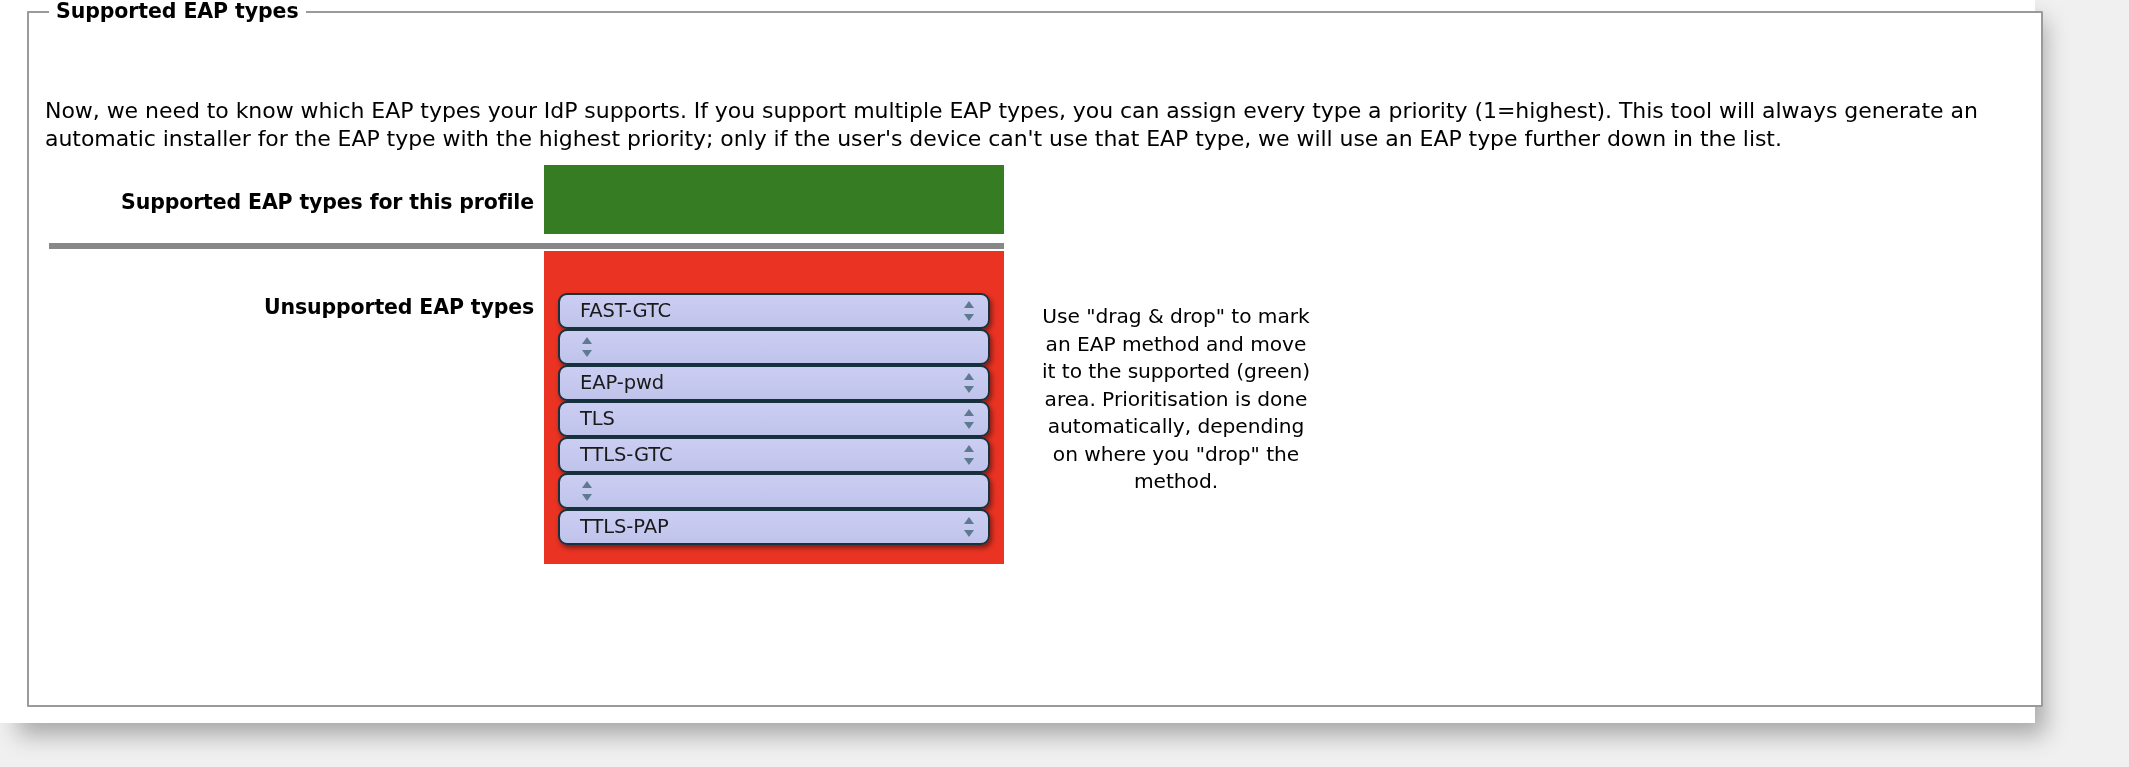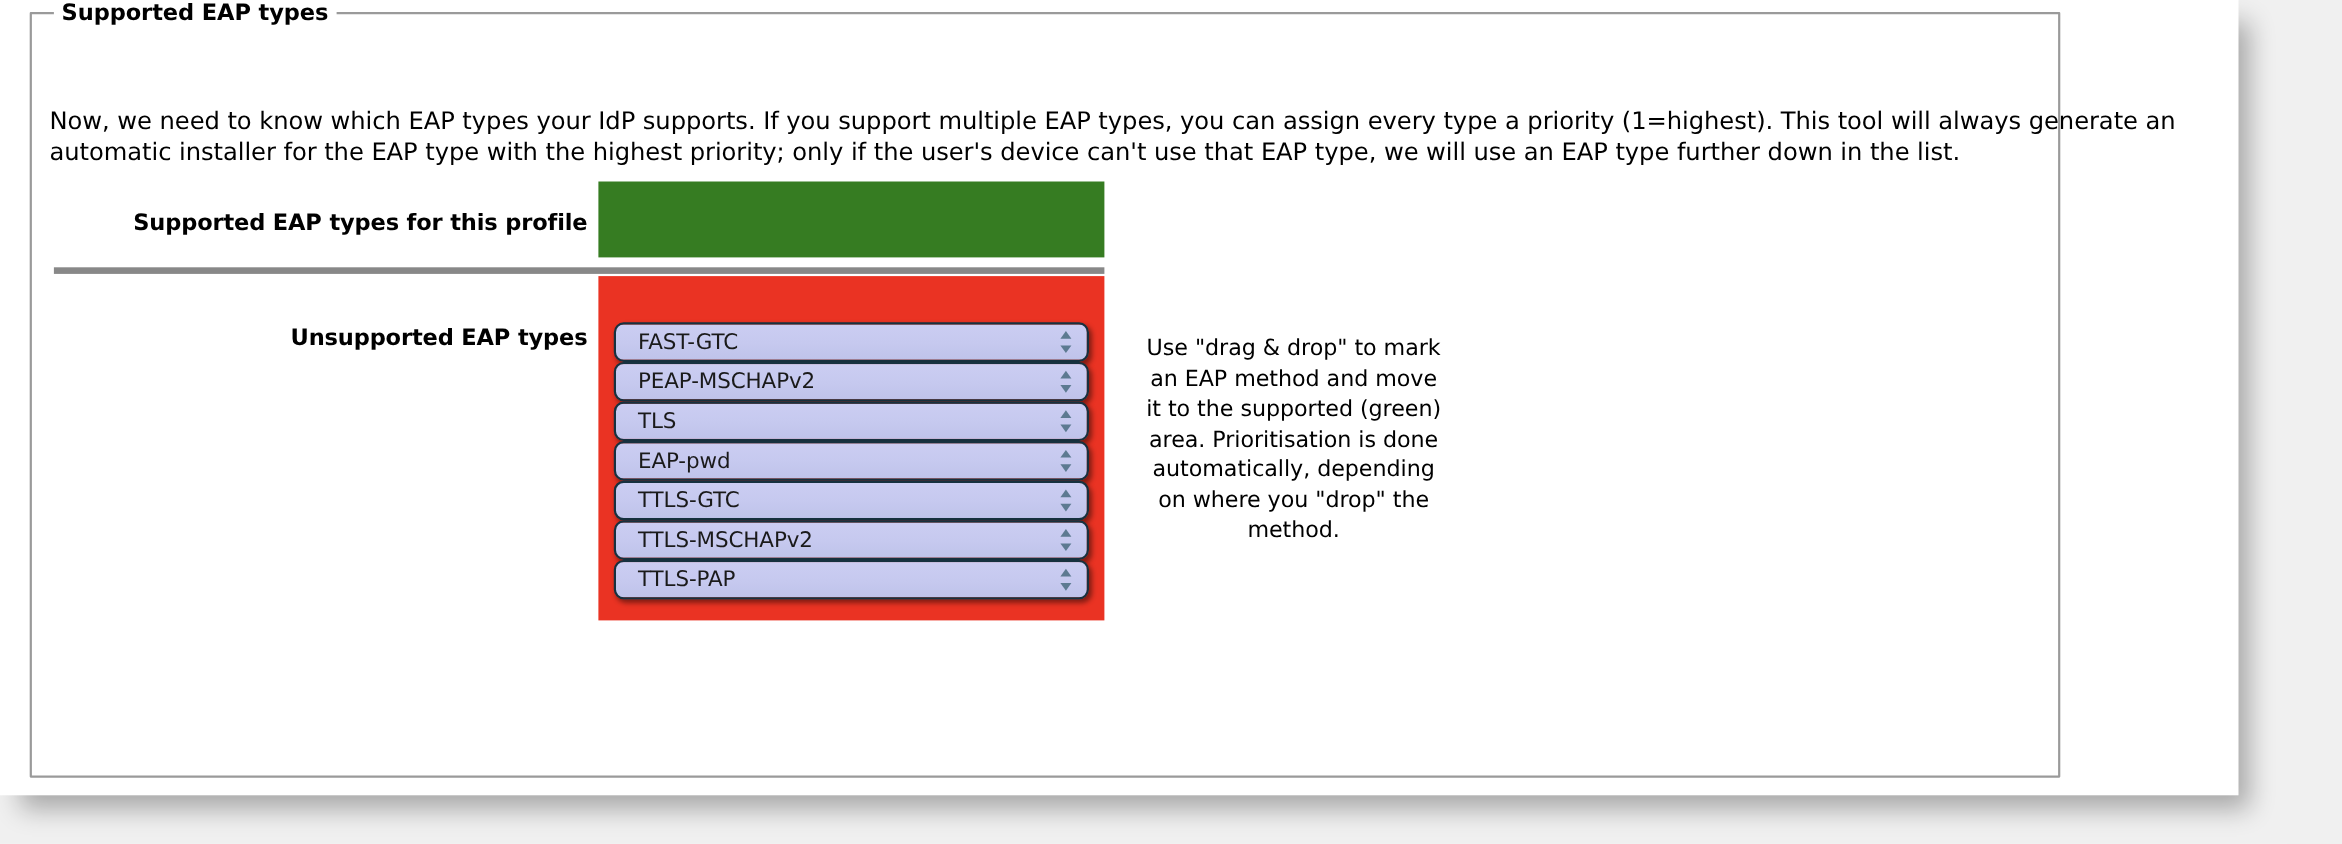--- a/index.html
+++ b/index.html
@@ -17,21 +17,21 @@
     left: 0px; top: 0px;
     width: 2035px; height: 723px;
     background: #ffffff;
     box-shadow: 14px 16px 22px -4px rgba(0,0,0,0.30);
   }
 
   
   #eap-fieldset {
     position: absolute;
     left: 27px; top: 11px;
-    width: 1846px; height: 696px;
+    width: 2016px; height: 696px;
     border: 2px solid #9a9a9a;
     border-radius: 1px;
     background: #ffffff;
     padding: 16px;
     margin: 0;
   }
   #eap-legend {
     position: absolute;
     left: 20px; top: -14px;
     background: #ffffff;
@@ -173,61 +173,59 @@
           <span class="eap-label">FAST-GTC</span>
           <span class="drag-handle">
             <svg viewBox="0 0 14 24" width="14" height="24" aria-hidden="true">
               <polygon points="7,2 12,9 2,9" fill="#5d7a91"></polygon>
               <polygon points="7,22 12,15 2,15" fill="#5d7a91"></polygon>
             </svg>
           </span>
         </div>
 
         <div class="eap-item">
-          <span class="eap-label">PEAP-MSCHAPv2</span>
+          <span class="drag-handle">
+            <svg viewBox="0 0 14 24" width="14" height="24" aria-hidden="true">
+              <polygon points="7,2 12,9 2,9" fill="#5d7a91"></polygon>
+              <polygon points="7,22 12,15 2,15" fill="#5d7a91"></polygon>
+            </svg>
+          </span>
+        </div>
+
+        <div class="eap-item">
+          <span class="eap-label">EAP-pwd</span>
           <span class="drag-handle">
             <svg viewBox="0 0 14 24" width="14" height="24" aria-hidden="true">
               <polygon points="7,2 12,9 2,9" fill="#5d7a91"></polygon>
               <polygon points="7,22 12,15 2,15" fill="#5d7a91"></polygon>
             </svg>
           </span>
         </div>
 
         <div class="eap-item">
           <span class="eap-label">TLS</span>
           <span class="drag-handle">
             <svg viewBox="0 0 14 24" width="14" height="24" aria-hidden="true">
               <polygon points="7,2 12,9 2,9" fill="#5d7a91"></polygon>
               <polygon points="7,22 12,15 2,15" fill="#5d7a91"></polygon>
             </svg>
           </span>
         </div>
 
         <div class="eap-item">
-          <span class="eap-label">EAP-pwd</span>
-          <span class="drag-handle">
-            <svg viewBox="0 0 14 24" width="14" height="24" aria-hidden="true">
-              <polygon points="7,2 12,9 2,9" fill="#5d7a91"></polygon>
-              <polygon points="7,22 12,15 2,15" fill="#5d7a91"></polygon>
-            </svg>
-          </span>
-        </div>
-
-        <div class="eap-item">
           <span class="eap-label">TTLS-GTC</span>
           <span class="drag-handle">
             <svg viewBox="0 0 14 24" width="14" height="24" aria-hidden="true">
               <polygon points="7,2 12,9 2,9" fill="#5d7a91"></polygon>
               <polygon points="7,22 12,15 2,15" fill="#5d7a91"></polygon>
             </svg>
           </span>
         </div>
 
         <div class="eap-item">
-          <span class="eap-label">TTLS-MSCHAPv2</span>
           <span class="drag-handle">
             <svg viewBox="0 0 14 24" width="14" height="24" aria-hidden="true">
               <polygon points="7,2 12,9 2,9" fill="#5d7a91"></polygon>
               <polygon points="7,22 12,15 2,15" fill="#5d7a91"></polygon>
             </svg>
           </span>
         </div>
 
         <div class="eap-item">
           <span class="eap-label">TTLS-PAP</span>

